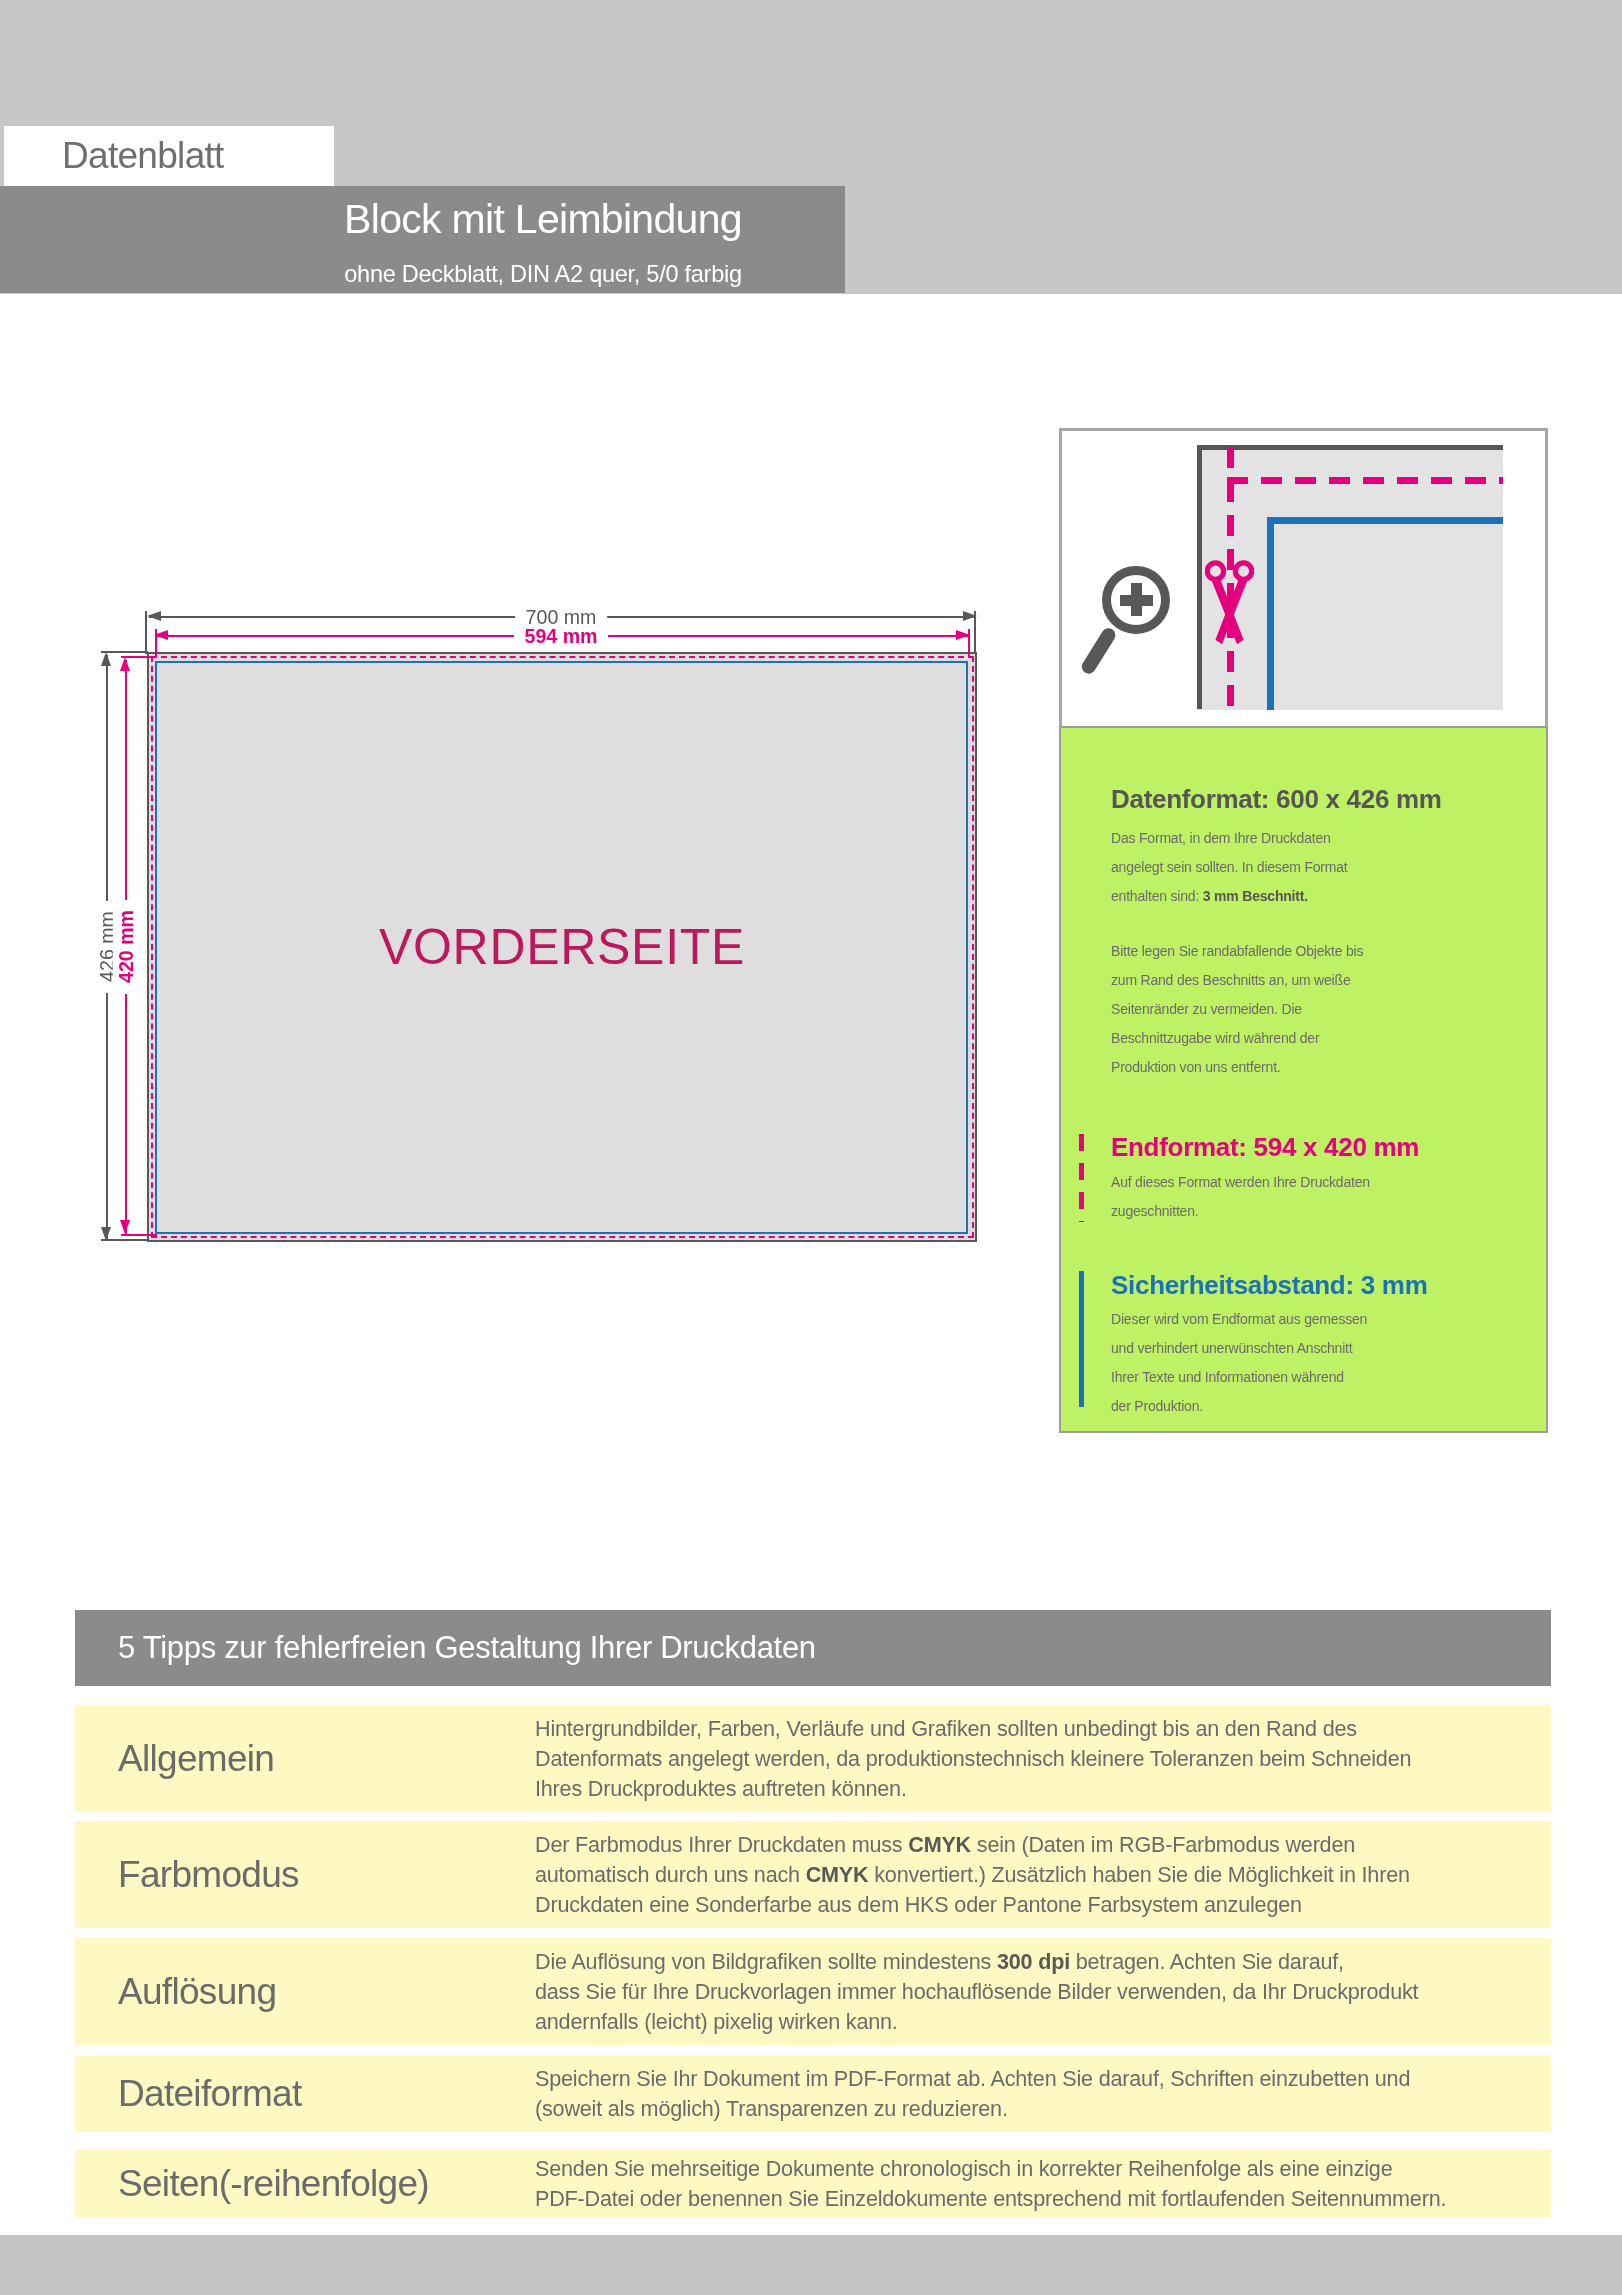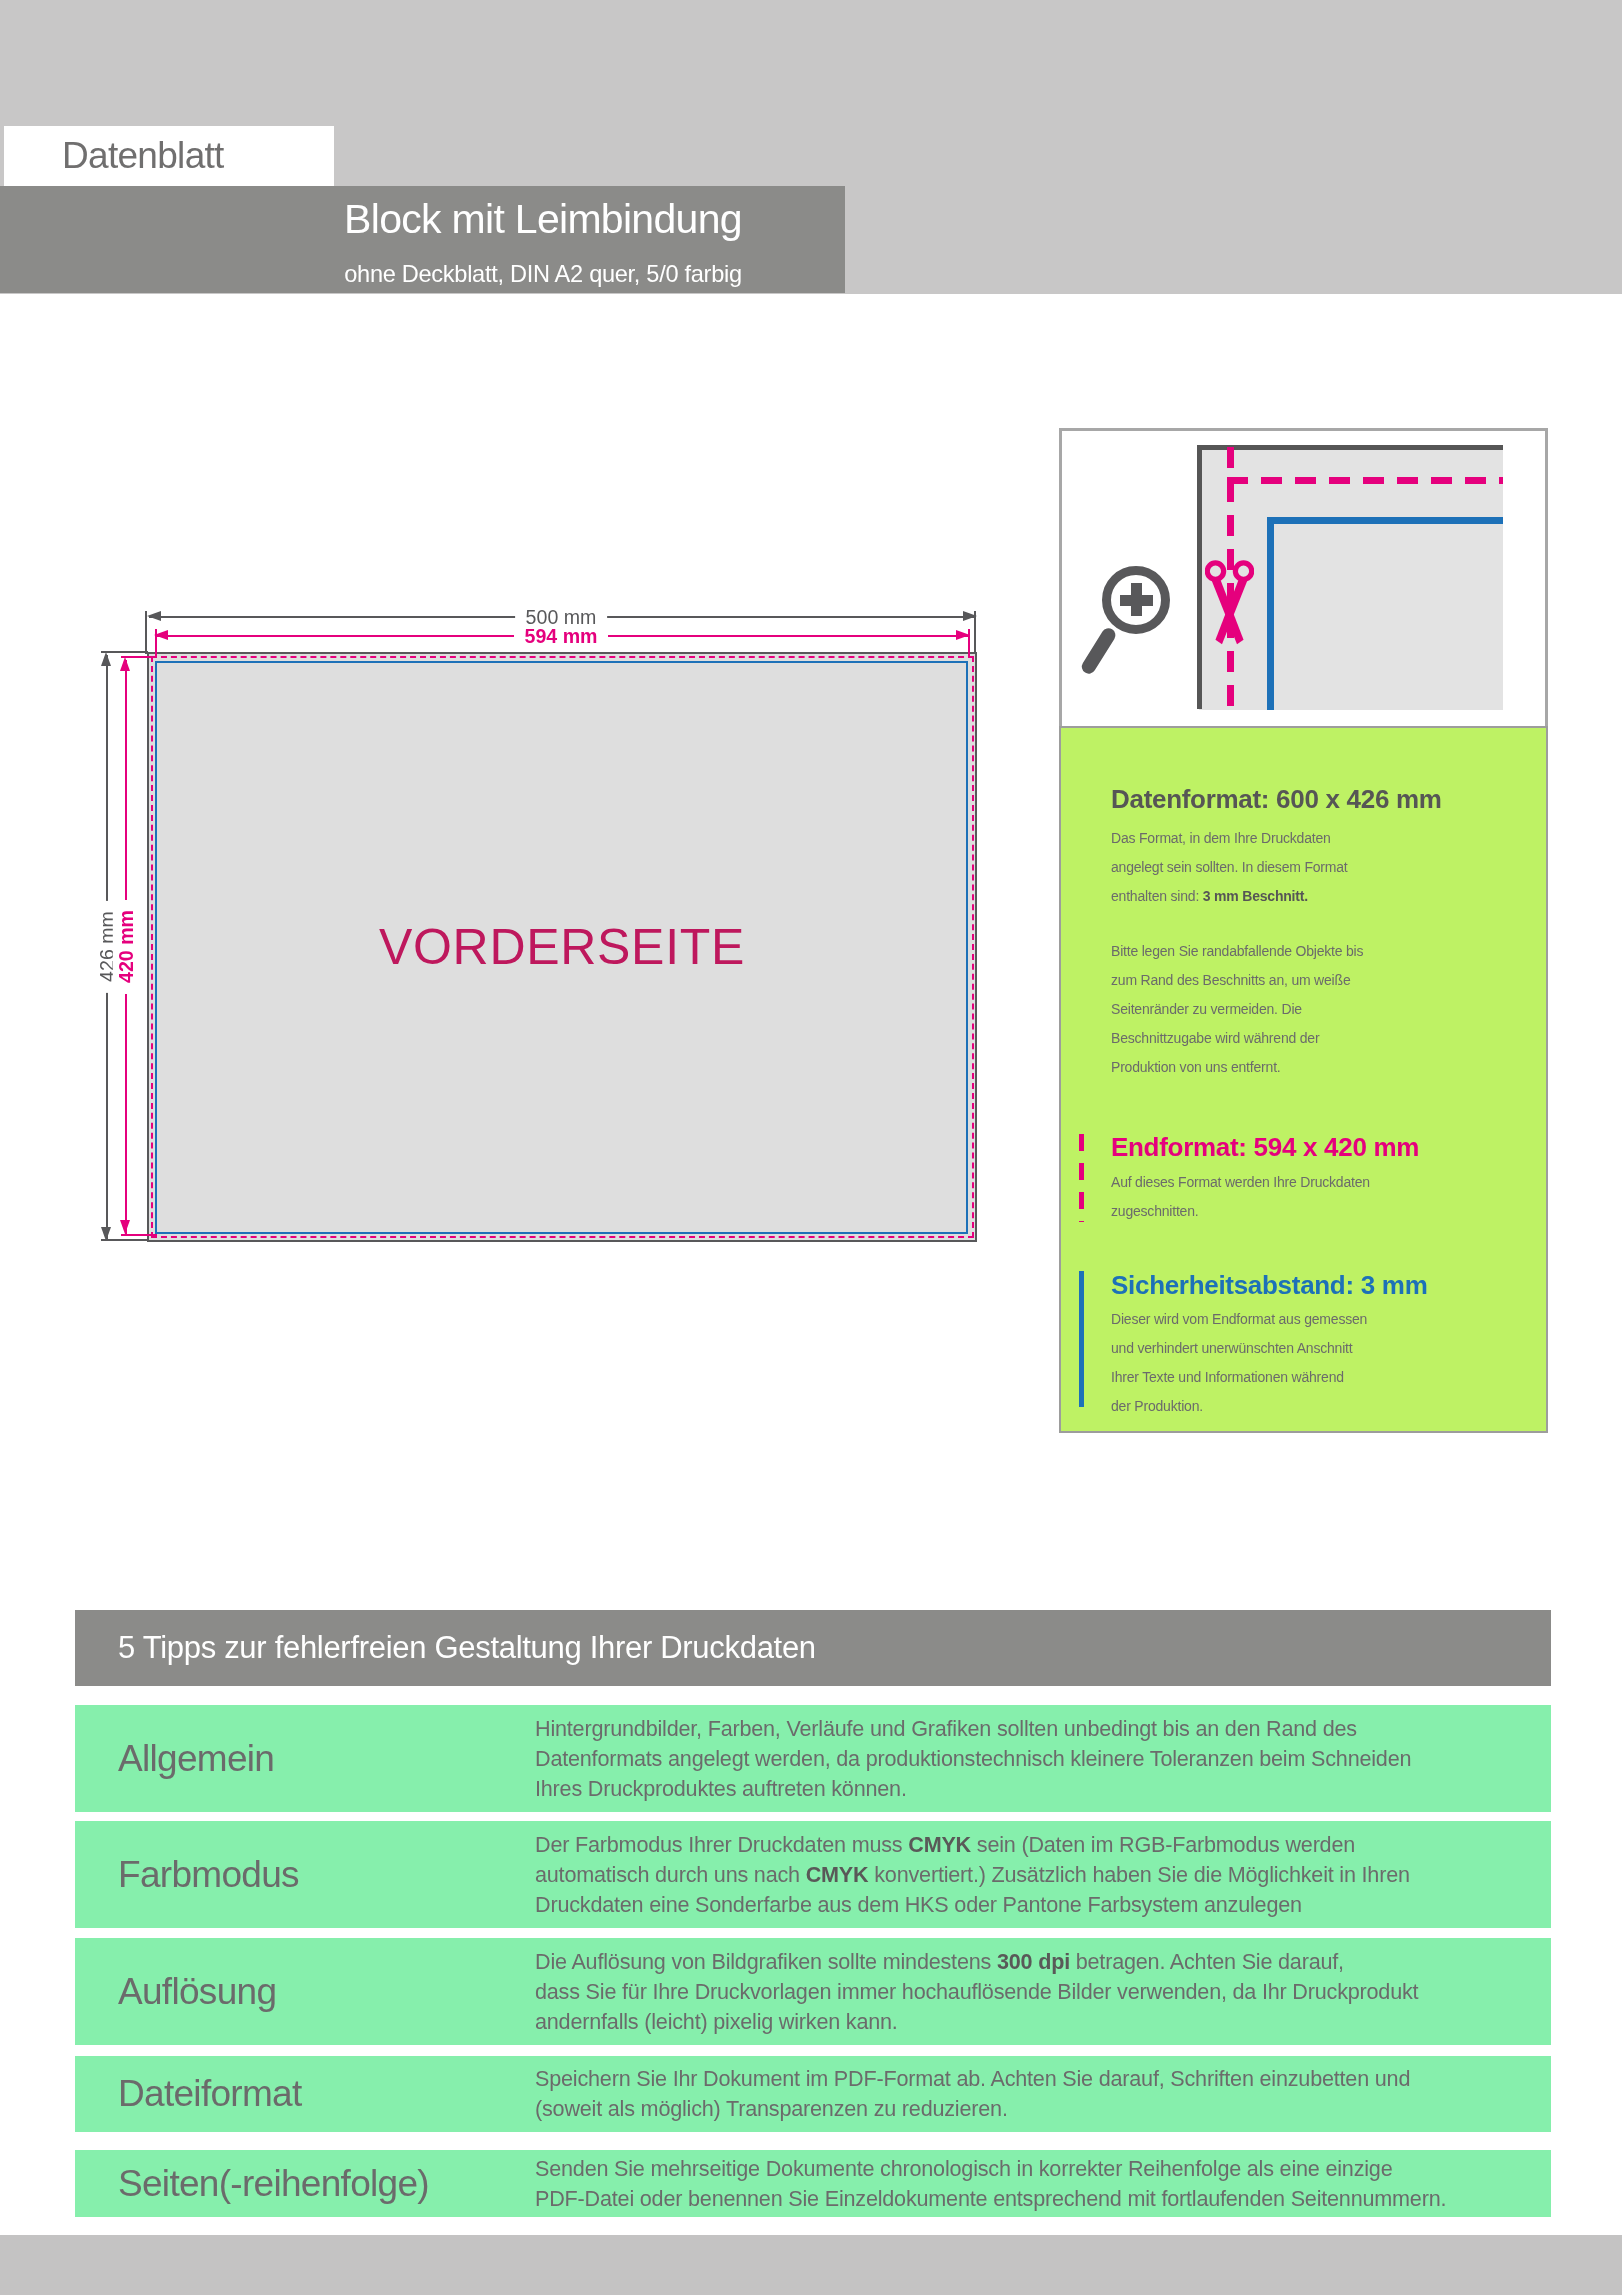--- a/index.html
+++ b/index.html
@@ -67,21 +67,21 @@
         letter-spacing:-0.2px;white-space:pre-line;}
   .ip-p strong{color:#565655;}
   .ip-bar-magenta{position:absolute;left:17.7px;top:406px;width:5.2px;height:88px;
       background:repeating-linear-gradient(180deg,#e5007d 0 17px,transparent 17px 29px);}
   .ip-bar-blue{position:absolute;left:17.7px;top:543px;width:5.2px;height:136px;background:#1d71b8;}
 
   
   .tips-band{position:absolute;left:75px;top:1610px;width:1476px;height:76px;background:#8b8b89;
              display:flex;align-items:center;}
   .tips-band span{padding-left:43px;font-size:31px;color:#ffffff;letter-spacing:-0.3px;}
-  .tip-row{position:absolute;left:75px;width:1476px;background:#86efac;
+  .tip-row{position:absolute;left:75px;width:1476px;background:#fef9c3;
            display:flex;align-items:center;box-sizing:border-box;padding-left:43px;}
   .tip-label{flex:0 0 417px;font-size:37px;color:#6b6b6b;letter-spacing:-0.7px;}
   .tip-text{font-size:21.6px;line-height:30px;color:#6b6b6b;letter-spacing:-0.2px;white-space:pre-line;}
   .tip-text strong{color:#595958;}
 
   .footer-band{position:absolute;left:0;top:2235px;width:1623px;height:60px;background:#c4c3c3;}
 
   svg{display:block;}
 </style>
 </head>
@@ -103,21 +103,21 @@
   <div class="sheet"></div>
   <div class="sheet-dashed"></div>
   <div class="sheet-blue"></div>
   <div class="front-label">
     <span>VORDERSEITE</span>
   </div>
 
   <div class="dline" style="left:149px;top:616px;width:825px;height:2px;"></div>
   <div class="arr" style="left:147px;top:611px;border-top:5.9px solid transparent;border-bottom:5.9px solid transparent;border-right:14.4px solid #58585a;"></div>
   <div class="arr" style="left:963px;top:611px;border-top:5.9px solid transparent;border-bottom:5.9px solid transparent;border-left:14.4px solid #58585a;"></div>
-  <div class="dim-label" style="left:561px;top:618px;">500 mm</div>
+  <div class="dim-label" style="left:561px;top:618px;">700 mm</div>
 
   <div class="dline m" style="left:157px;top:635px;width:813px;height:2px;"></div>
   <div class="arr" style="left:154px;top:630px;border-top:5.9px solid transparent;border-bottom:5.9px solid transparent;border-right:14.4px solid #e5007d;"></div>
   <div class="arr" style="left:956px;top:630px;border-top:5.9px solid transparent;border-bottom:5.9px solid transparent;border-left:14.4px solid #e5007d;"></div>
   <div class="dim-label m" style="left:561px;top:637px;">594 mm</div>
 
   <div class="dline" style="left:106px;top:655px;width:2px;height:584px;"></div>
   <div class="arr" style="left:101px;top:652px;border-left:5.9px solid transparent;border-right:5.9px solid transparent;border-bottom:14.4px solid #58585a;"></div>
   <div class="arr" style="left:101px;top:1227px;border-left:5.9px solid transparent;border-right:5.9px solid transparent;border-top:14.4px solid #58585a;"></div>
   <div class="dim-label v" style="left:107px;top:947px;">426 mm</div>

